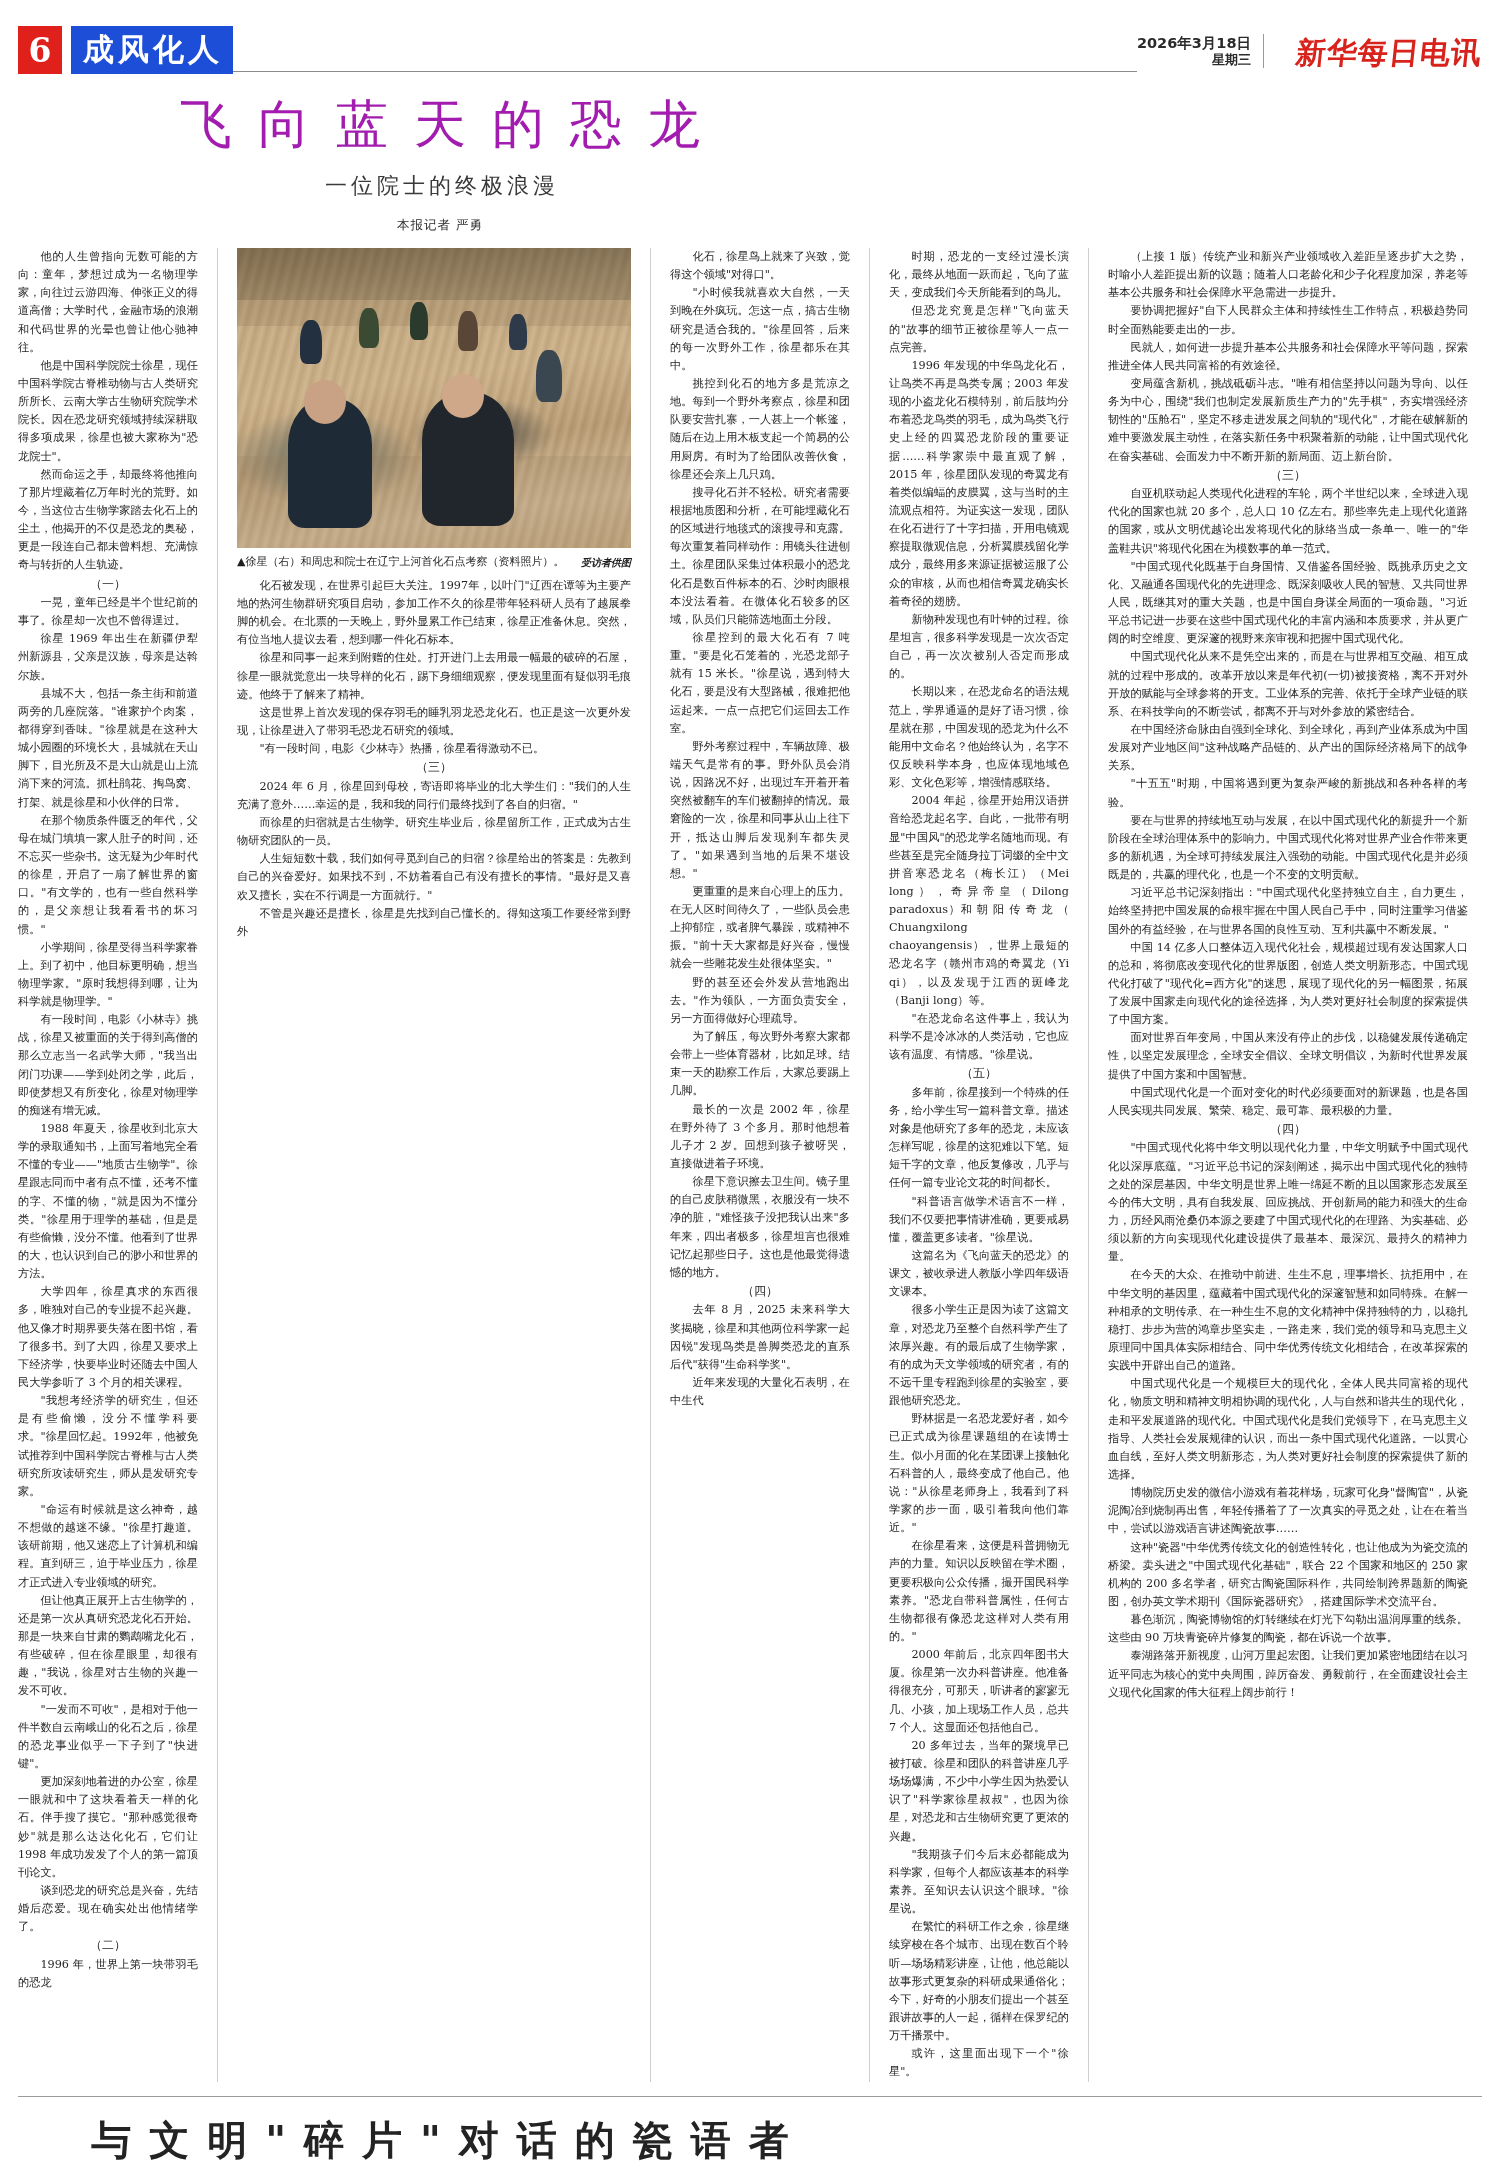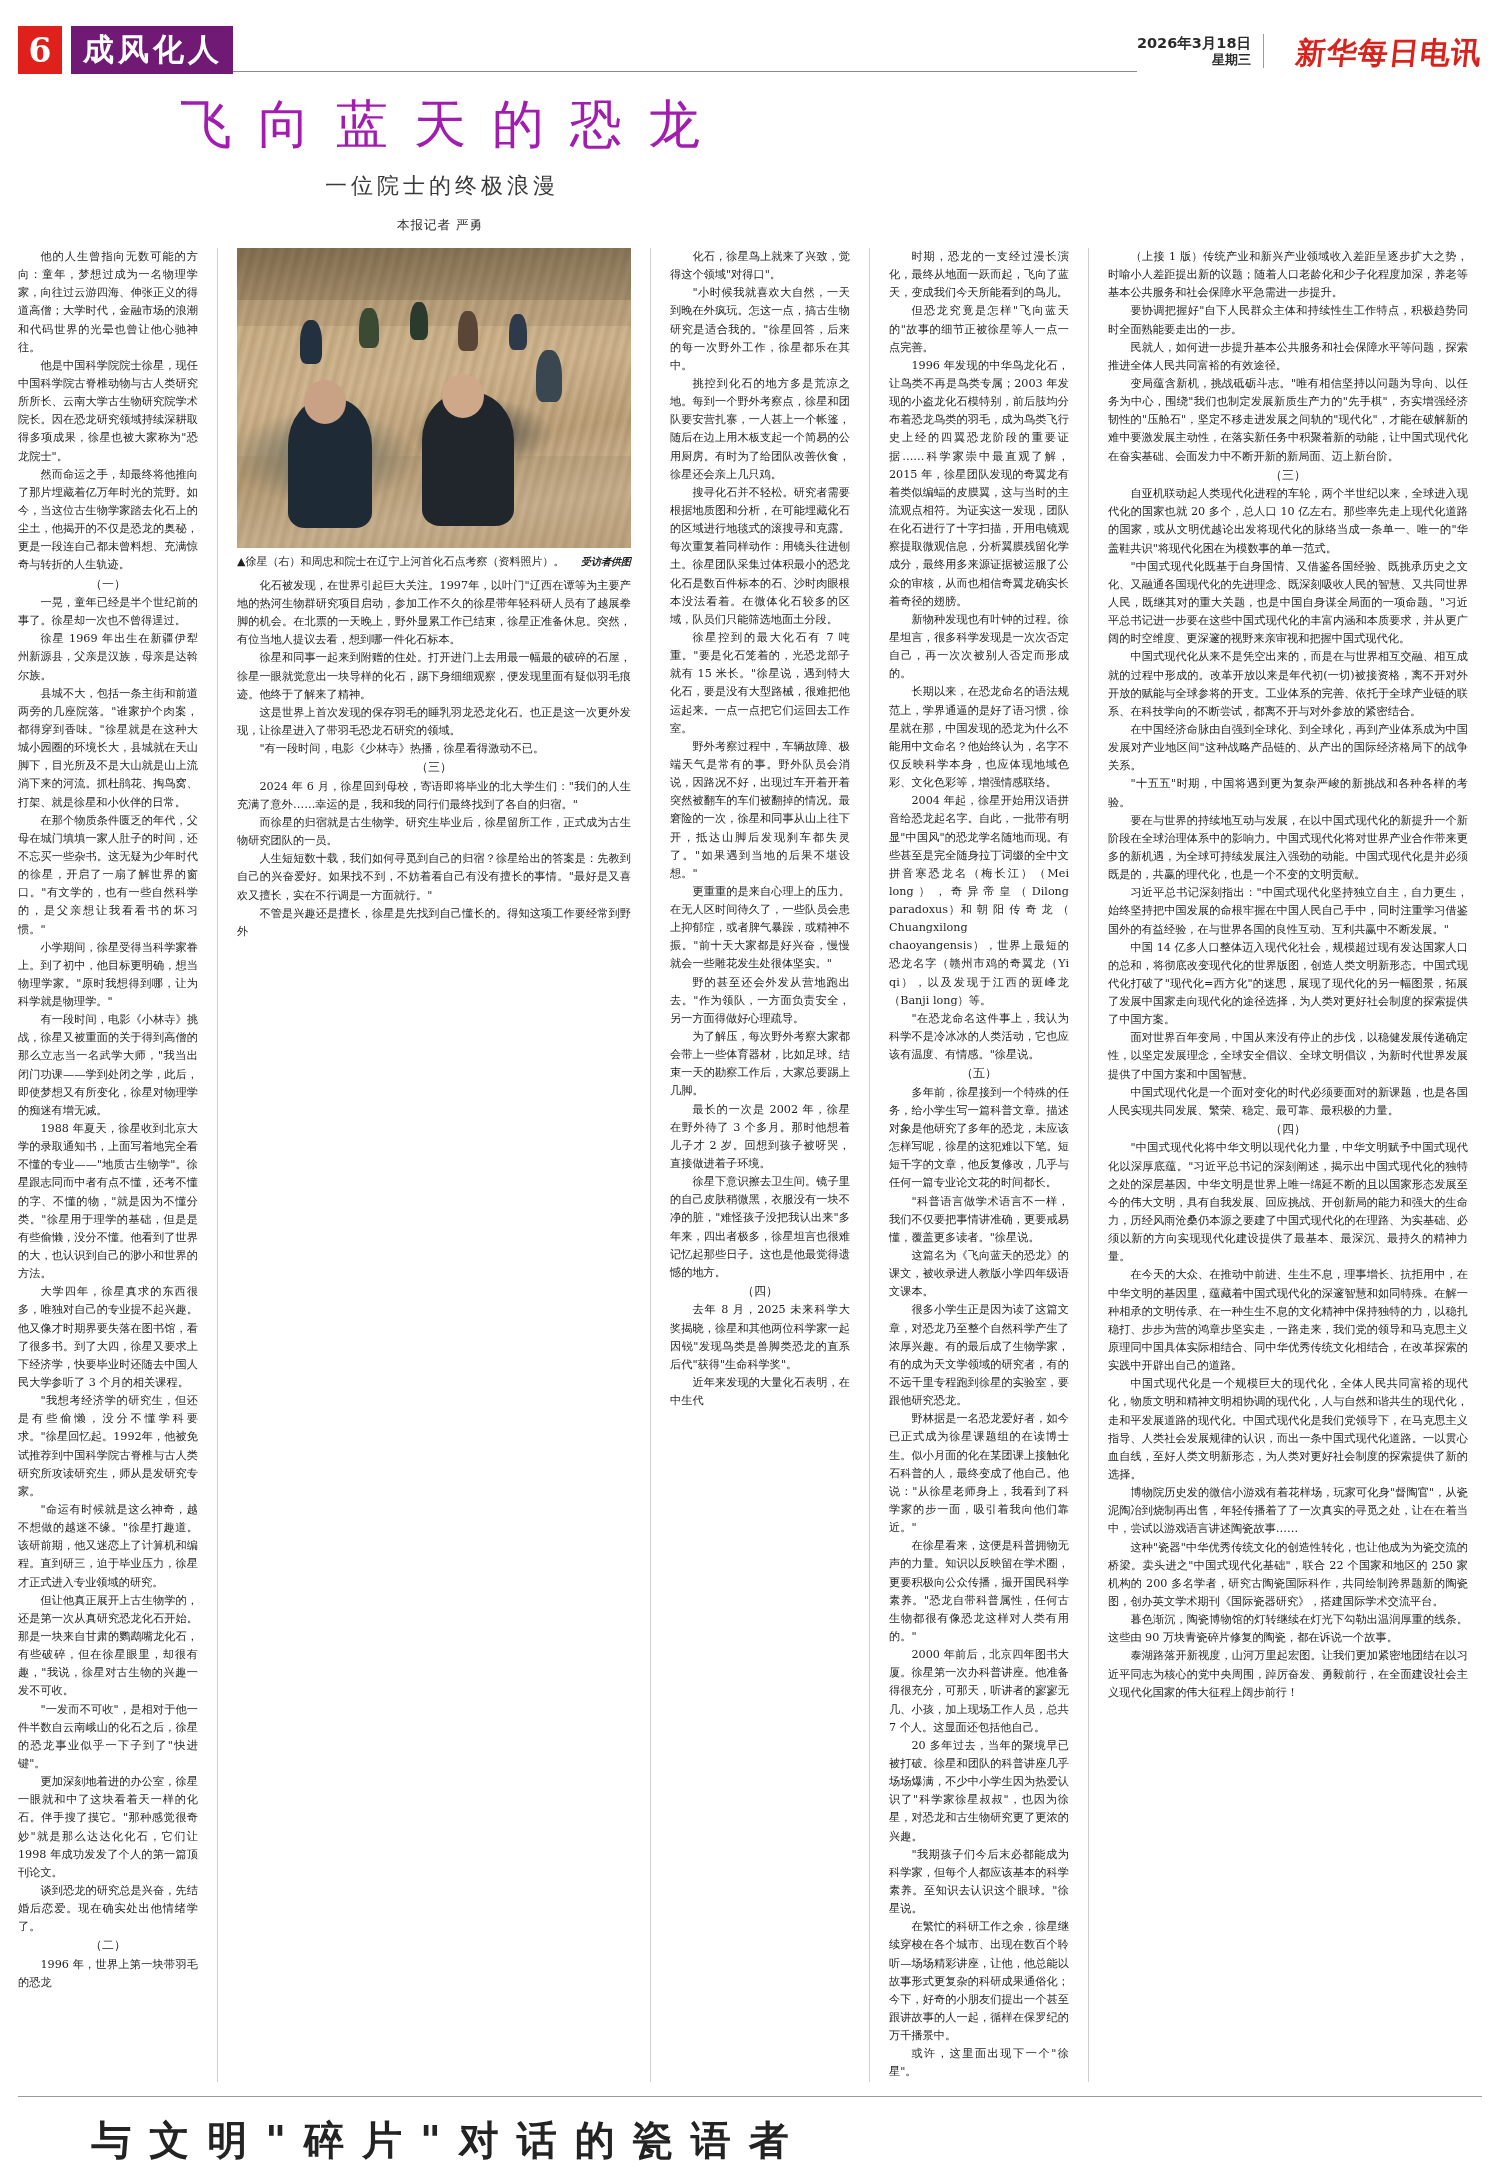--- a/index.html
+++ b/index.html
@@ -44,21 +44,21 @@
     font-family: "DejaVu Serif", "Liberation Serif", serif;
     font-size: 33px;
     font-weight: bold;
     display: flex;
     align-items: center;
     justify-content: center;
     letter-spacing: 0;
   }
   .section-name {
     margin-left: 9px;
-    background: #701a75;
+    background: #1d4ed8;
     color: #fff;
     font-size: 31px;
     font-weight: bold;
     letter-spacing: 4px;
     padding: 2px 10px 2px 12px;
     display: flex;
     align-items: center;
     font-family: Liberation Mono, monospace;
   }
   .mast-rule {
@@ -177,21 +177,21 @@
     position: absolute; left: 0; right: 0;
     background: rgba(90,72,48,0.22);
   }
   .photo .fig {
     position: absolute;
     border-radius: 42% 42% 28% 28% / 50% 50% 22% 22%;
   }
   .photo-cap {
     display: flex;
     justify-content: space-between;
-    align-items: center;
+    align-items: flex-end;
     font-size: 11px;
     font-family: "DejaVu Serif", "Liberation Serif", serif;
     margin-top: 5px;
     color: #1f1f1f;
   }
   .photo-cap .credit { font-weight: bold; font-size: 10px; font-style: italic; }
 
   
   .hr-sep {
     margin: 10px 18px 0 18px;

